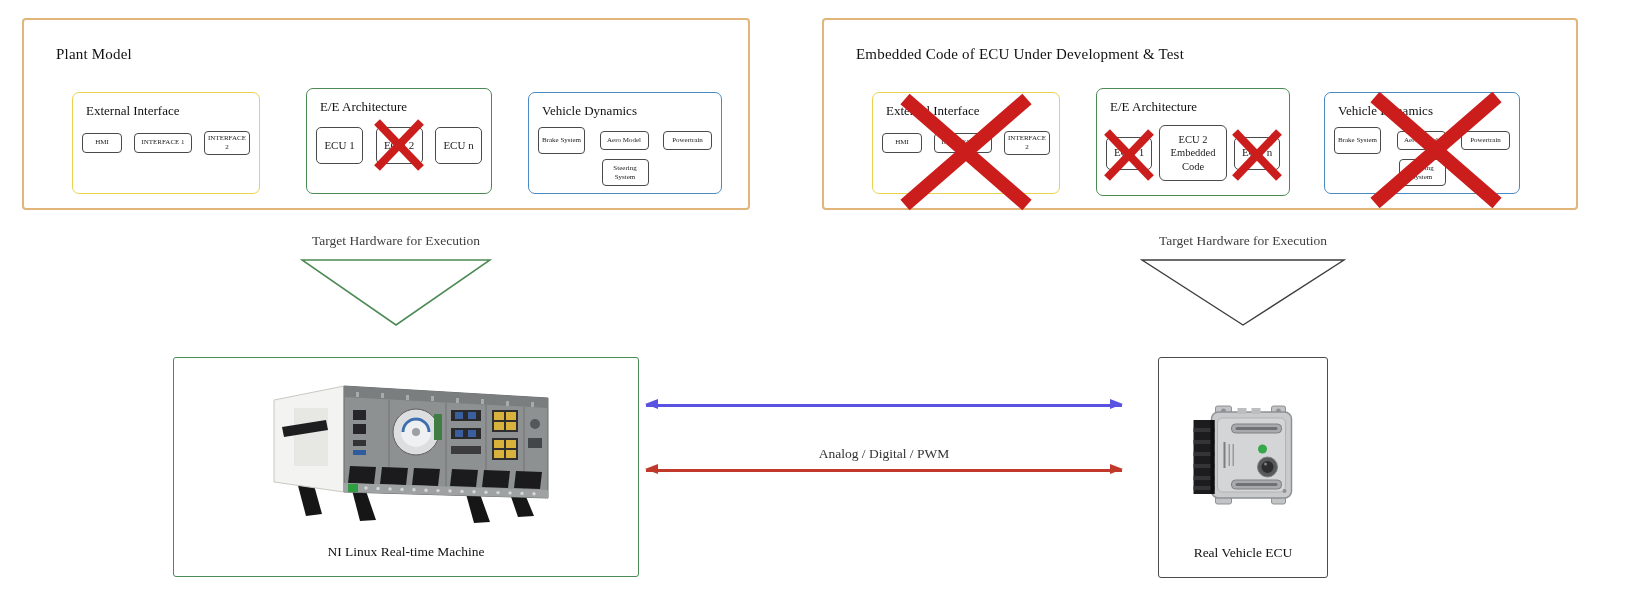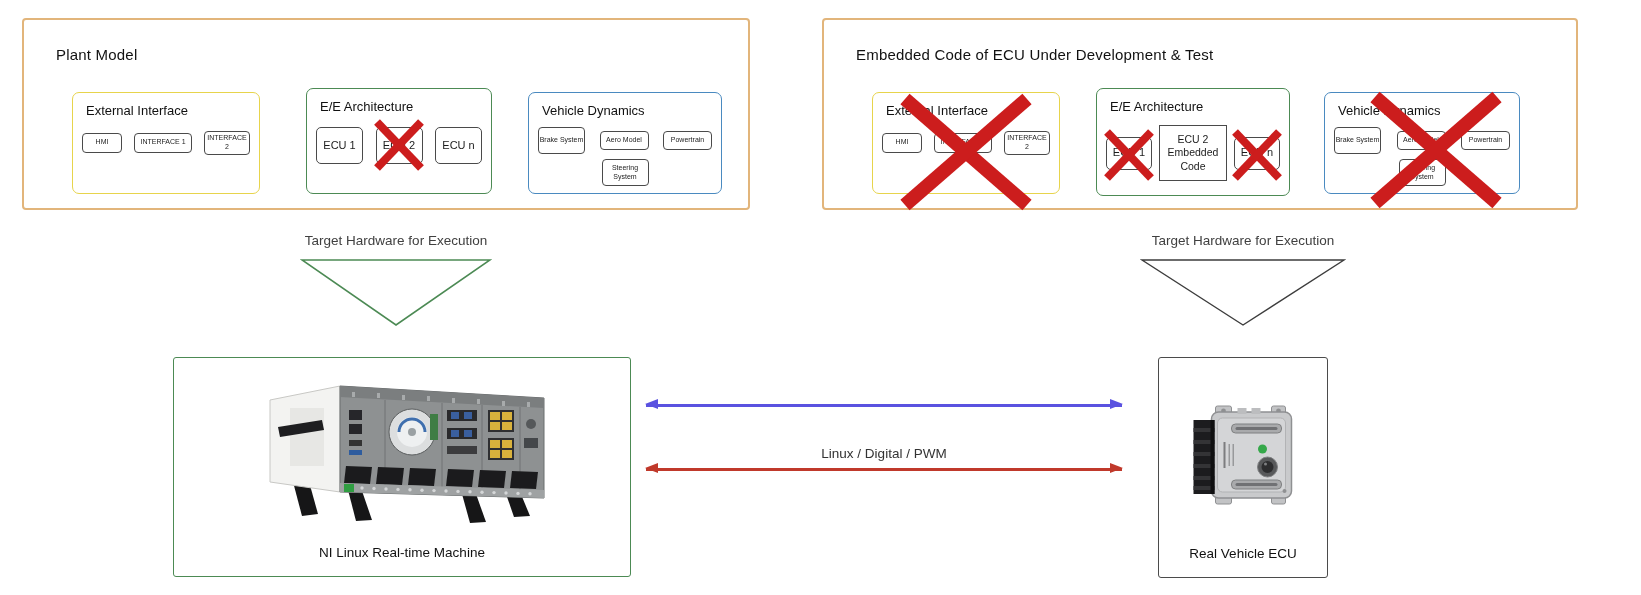--- a/index.html
+++ b/index.html
@@ -1,55 +1,55 @@
 <!DOCTYPE html>
 <html><head>
 <meta charset="utf-8">
 <style>
   html,body{margin:0;padding:0;background:#ffffff;}
   .canvas{
     position:relative;width:1641px;height:595px;background:#fff;
-    font-family:Liberation Sans, sans-serif;color:#1c1c1c;overflow:hidden;
+    font-family:Liberation Serif, serif;color:#1c1c1c;overflow:hidden;
   }
   
   .outer{position:absolute;background:#fff;border:2px solid #e2b57b;border-radius:4px;}
   .outer.plant{left:22px;top:18px;width:724px;height:188px;}
   .outer.embedded{left:822px;top:18px;width:732px;height:188px;padding-left:20px;}
   .outer-title{position:absolute;left:32px;top:26px;font-size:15px;color:#111;letter-spacing:.2px;}
   
   .sub{position:absolute;background:#fff;border:1.6px solid;border-radius:7px;margin-left:16px;}
   .sub.yellow{border-color:#e7d44c;}
   .sub.green{border-color:#4c8a54;}
   .sub.blue{border-color:#4a8ac0;}
   .sub-title{position:absolute;left:13px;top:10px;font-size:13px;color:#111;white-space:nowrap;}
   .chips{position:absolute;left:9px;right:9px;display:flex;align-items:center;justify-content:space-between;}
   .chips.centered{justify-content:center;}
   .chip{border:1.2px solid #4a4a4a;border-radius:4px;background:#fff;display:flex;align-items:center;
         justify-content:center;text-align:center;color:#1c1c1c;box-sizing:border-box;line-height:1.25;}
   .chip.tiny{font-size:7px;min-height:20px;padding:2px 2px;}
   .w-hmi{width:40px;}.w-i1{width:58px;}.w-i2{width:46px;min-height:27px;}
   .chip.ecu{width:47px;height:37px;font-size:11px;border-radius:5px;}
   .chip.ecu-sm{width:46px;height:33px;font-size:11px;border-radius:5px;}
-  .chip.ecu-big{width:68px;height:56px;font-size:10.5px;border-radius:0;padding:2px;}
+  .chip.ecu-big{width:68px;height:56px;font-size:10.5px;border-radius:6px;padding:2px;}
   .chip.vd2{width:47px;height:27px;font-size:7px;}
   .chip.vd1{width:49px;height:19px;font-size:7px;}
   .xwrap{position:relative;display:flex;}
   
   .x-svg{position:absolute;pointer-events:none;}
   .x-svg line{stroke:#cc1d1d;}
   .x-chip{left:-7px;top:-9px;width:60px;height:54px;}
   .x-chip line{stroke-width:8px;}
   .x-big{width:150px;height:122px;}
   .x-big line{stroke-width:14px;}
   
   .funnel-label{position:absolute;width:300px;text-align:center;font-size:13.5px;color:#404040;}
   .tri{position:absolute;}
   
   .target{position:absolute;background:#fff;border-radius:3px;}
-  .target.left{left:173px;top:357px;width:456px;height:218px;border:1.6px solid #4c8a54;}
+  .target.left{left:173px;top:357px;width:456px;height:218px;border:1.6px solid #4c8a54;padding-left:8px;}
   .target.right{left:1158px;top:357px;width:168px;height:219px;border:1.4px solid #4b4b4b;}
   .target-label{position:absolute;left:0;right:0;bottom:16px;text-align:center;font-size:13.5px;color:#111;}
   .machine{position:absolute;left:50%;top:12px;transform:translateX(-50%);}
   .ecu-img{position:absolute;left:50%;top:36px;transform:translateX(-50%);}
   
   .bus{position:absolute;left:646px;width:476px;}
   .bus-label{text-align:center;font-size:13.5px;color:#333;margin-bottom:7px;}
   .bus-line{position:relative;height:2.6px;background:currentColor;}
   .bus-line::before{content:"";position:absolute;left:-1px;top:-4.6px;width:0;height:0;
     border-top:5.9px solid transparent;border-bottom:5.9px solid transparent;border-right:13px solid currentColor;}
@@ -295,17 +295,17 @@
       <rect x="8" y="92" width="21" height="4" fill="#343436"></rect>
       <rect x="25" y="26" width="4" height="74" fill="#0f0f10"></rect>
     </svg>
     <div class="target-label">Real Vehicle ECU</div>
   </div>
 
   <div class="bus" style="top:404px;">
     <div class="bus-line line-blue"></div>
   </div>
   <div class="bus" style="top:446px;">
-    <div class="bus-label">Linux / Digital / PWM</div>
+    <div class="bus-label">Analog / Digital / PWM</div>
     <div class="bus-line line-red"></div>
   </div>
 
 </div>
 
 </body></html>

